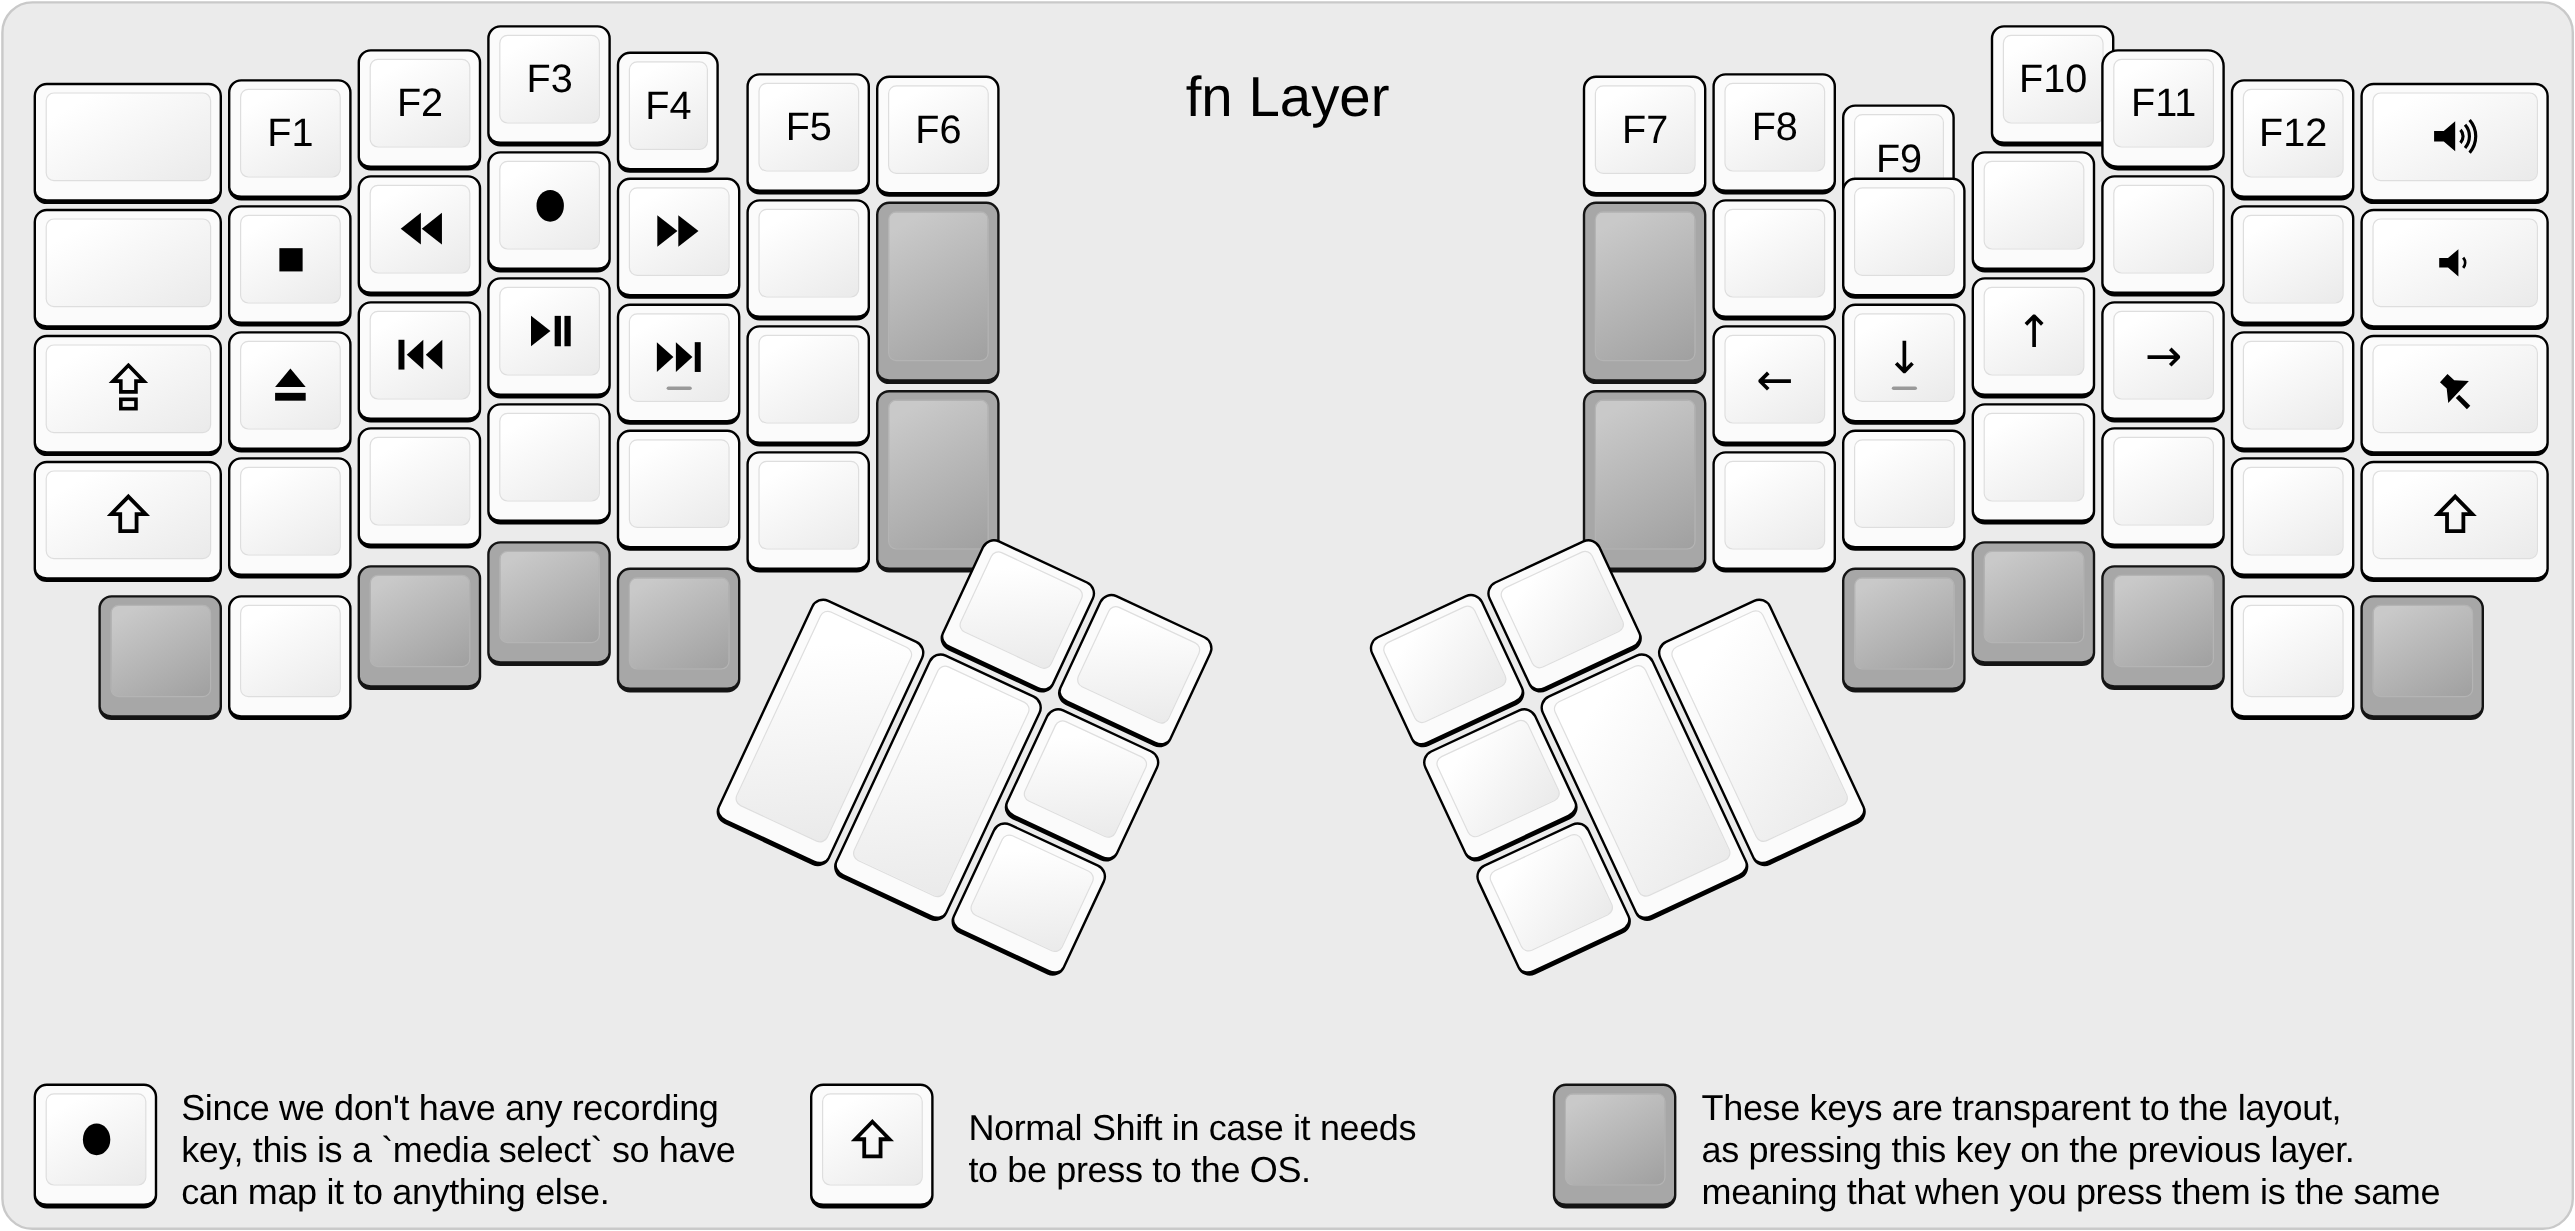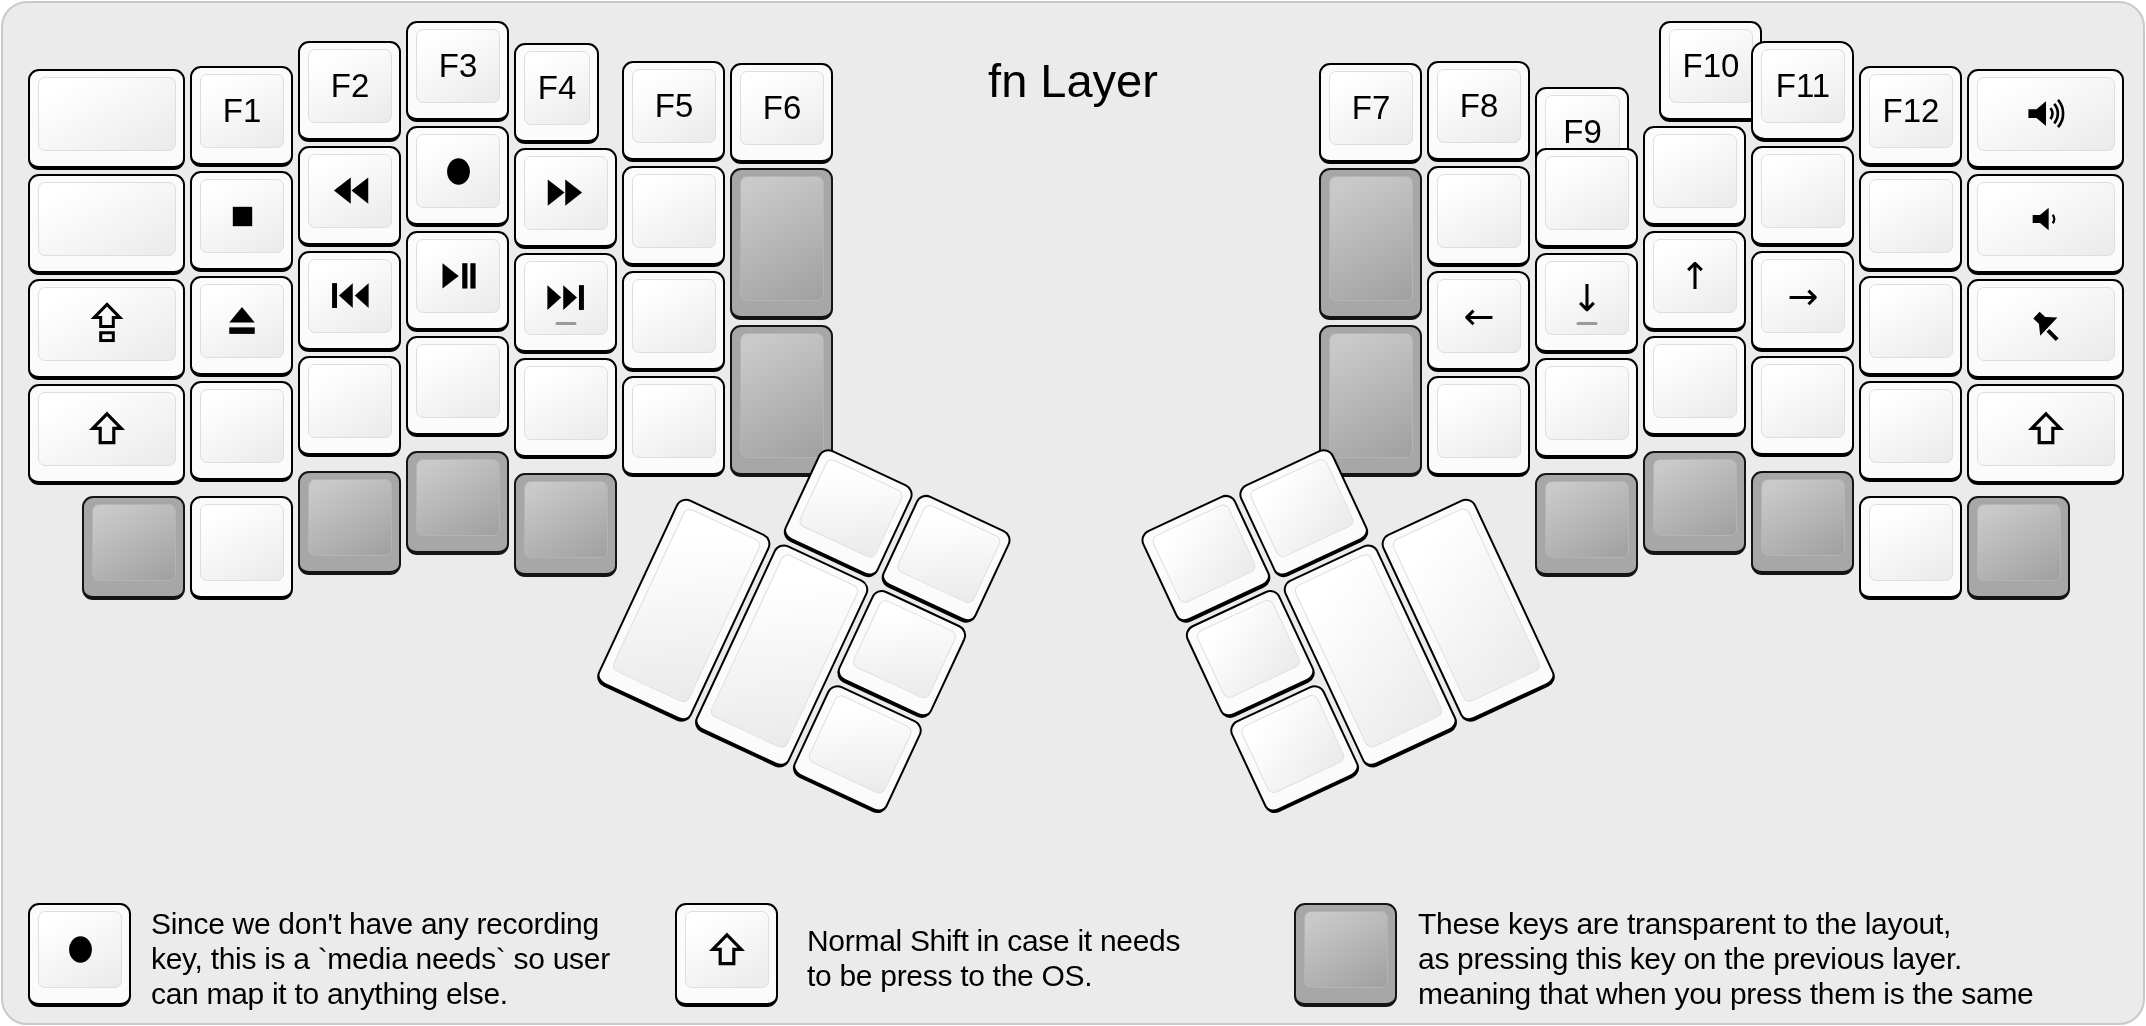--- a/index.html
+++ b/index.html
@@ -379,21 +379,21 @@
     <div id="legend">
         <div class="key white" style="left: 25px; top: 900px; width: 103px; height: 104px;">
           <div class="cap">
             <svg class="ic" viewBox="0 0 24 24" style="width:33px">
               <ellipse cx="12" cy="12" rx="8.3" ry="9.6"></ellipse>
             </svg>
           </div>
         </div>
         <div class="legend-text" style="left: 148px; top: 903px;">
           <span>Since we don't have any recording</span>
-          <span>key, this is a `media needs` so user</span>
+          <span>key, this is a `media select` so have</span>
           <span>can map it to anything else.</span>
         </div>
         <div class="key white" style="left: 672px; top: 900px; width: 103px; height: 104px;">
           <div class="cap">
             <svg class="ic-s" viewBox="0 0 24 24" style="width:38px">
               <path d="M12 2.4 L21 11.6 H16.3 V20.6 H7.7 V11.6 H3 Z"></path>
             </svg>
           </div>
         </div>
         <div class="legend-text" style="left: 804px; top: 920px;">

